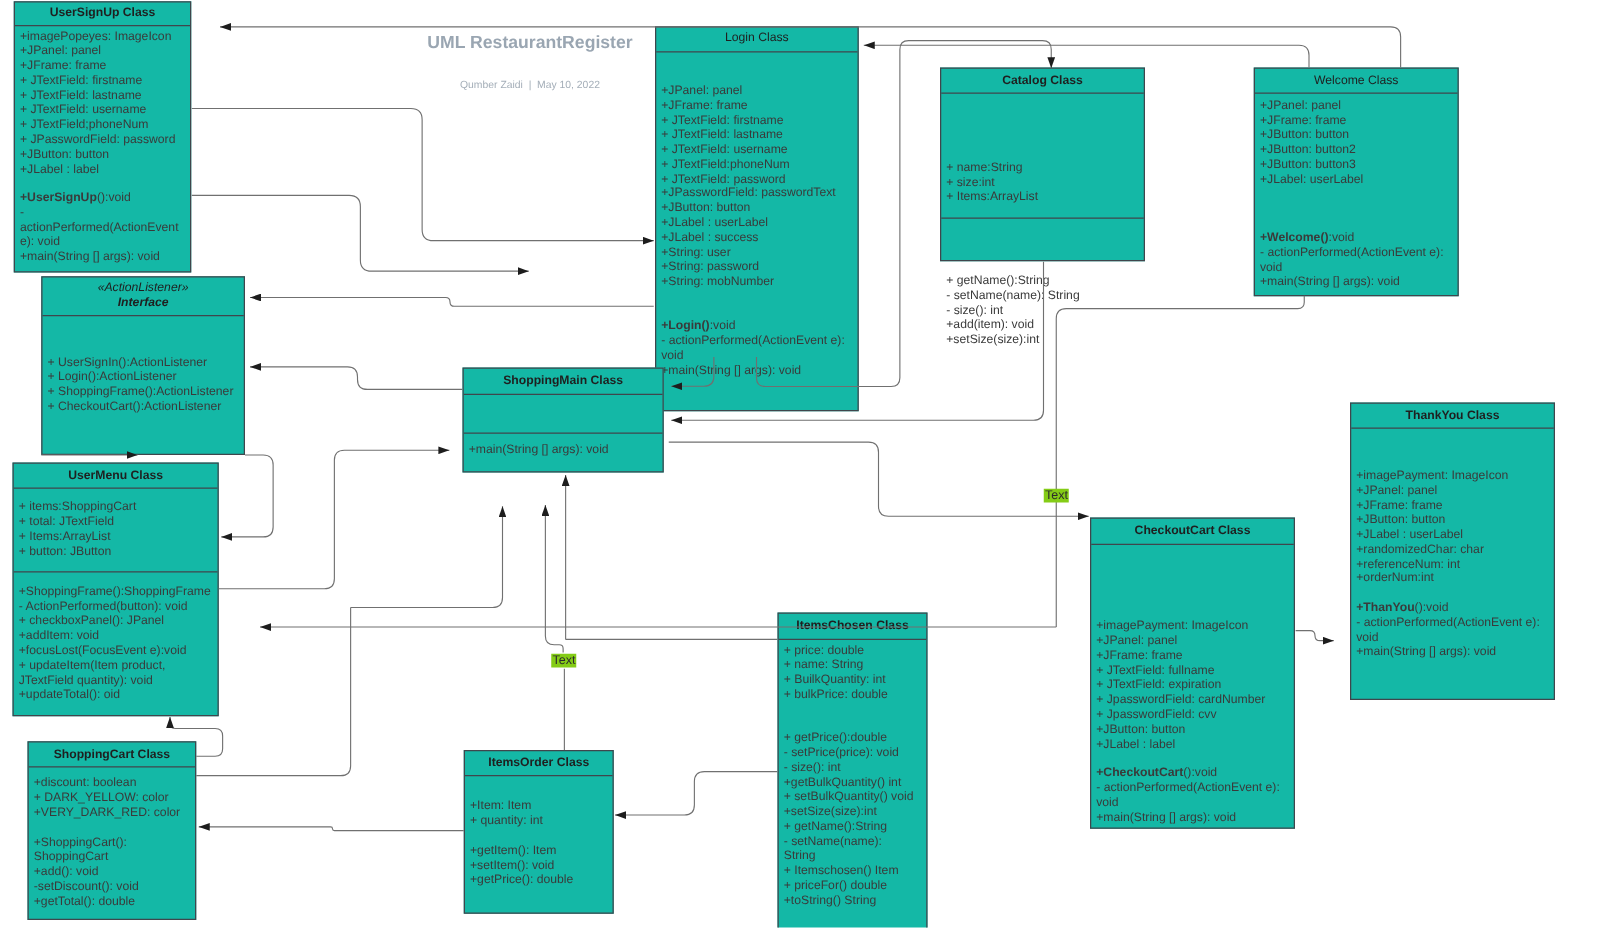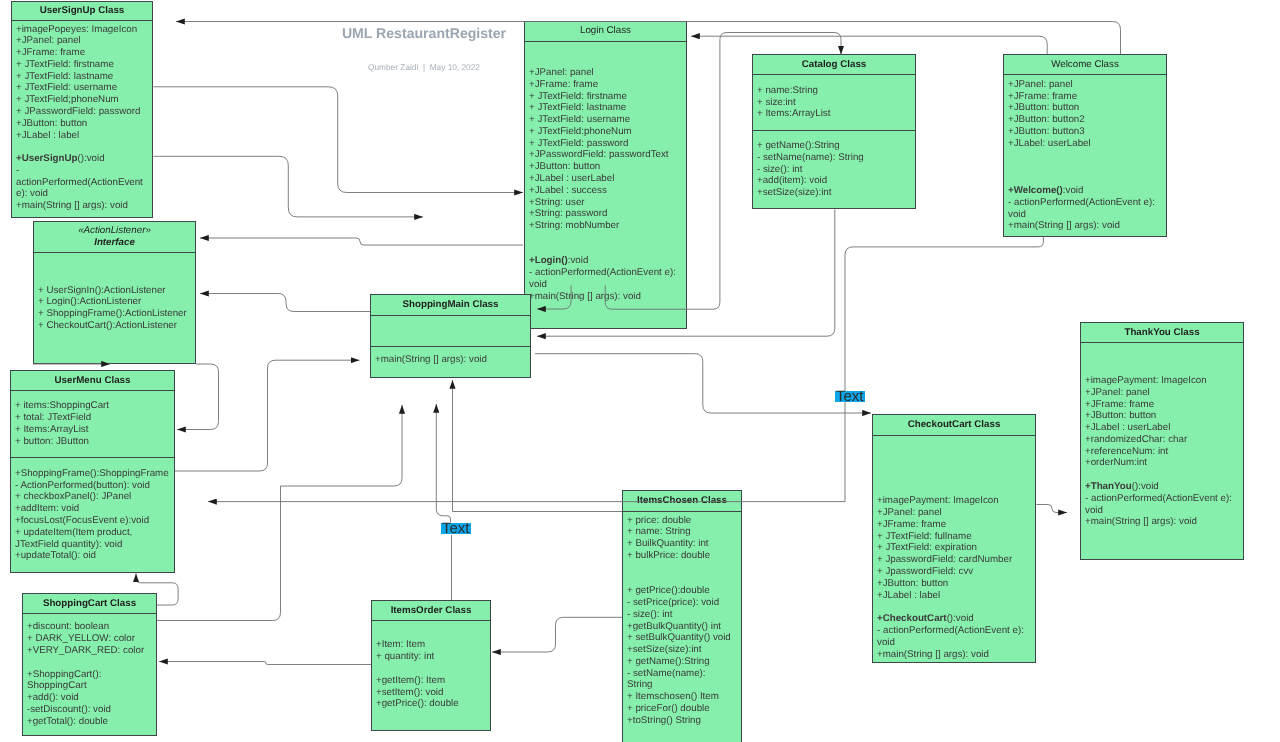--- a/index.html
+++ b/index.html
@@ -2,37 +2,37 @@
 <html><head>
 <meta charset="utf-8">
 <title>UML RestaurantRegister</title>
 <style>
   html,body{margin:0;padding:0;background:#ffffff;}
   body{width:1280px;height:742px;font-family:"Liberation Sans",sans-serif;overflow:hidden;
        -webkit-font-smoothing:antialiased;text-rendering:geometricPrecision;}
   #canvas{position:relative;width:1280px;height:742px;background:#ffffff;}
   svg#wires{position:absolute;left:0;top:0;width:1280px;height:742px;z-index:5;pointer-events:none;}
   .wire{fill:none;stroke:#707070;stroke-width:0.9;}
-  .box{position:absolute;box-sizing:border-box;border:1.3px solid #3f464c;background:#86efac;
+  .box{position:absolute;box-sizing:border-box;border:1.3px solid #3f464c;background:#14b8a6;
        display:flex;flex-direction:column;z-index:2;}
   .title{box-sizing:border-box;text-align:center;font-size:9.75px;color:#1f1f1f;
          border-bottom:1.3px solid #3f464c;display:flex;flex-direction:column;align-items:center;
          justify-content:center;flex:none;line-height:11.6px;}
   .title.b{font-weight:bold;}
   .title .b2{font-weight:bold;}
   .sect{box-sizing:border-box;padding:0 4px;font-size:9.75px;line-height:11.78px;color:#3a3a3a;
         flex:none;display:flex;flex-direction:column;justify-content:center;}
   .sect.grow{flex:1 1 auto;}
   .sect.bd{border-bottom:1.3px solid #3f464c;}
   .sect > div{white-space:pre;min-height:11.78px;}
   .hdr{position:absolute;color:#9aa6b2;text-align:center;left:324px;top:25px;width:200px;}
   .hdr-title{font-size:14.1px;font-weight:bold;white-space:nowrap;}
   .hdr-sub{font-size:8.3px;white-space:pre;color:#a4aeb8;margin-top:21px;}
-  .elbl{position:absolute;font-size:15px;line-height:11px;color:#2b2b2b;z-index:8;
-        background:#0ea5e9;padding:0 1px;}
+  .elbl{position:absolute;font-size:10px;line-height:11px;color:#2b2b2b;z-index:8;
+        background:#84cc16;padding:0 1px;}
 </style>
 </head>
 <body>
 
 <div id="canvas">
 
   <div class="hdr">
     <div class="hdr-title">UML RestaurantRegister</div>
     <div class="hdr-sub">Qumber Zaidi  |  May 10, 2022</div>
   </div>
@@ -76,21 +76,21 @@
       <div>+String: password</div>
       <div>+String: mobNumber</div>
       <div>&nbsp;</div>
       <div>&nbsp;</div>
       <div><b>+Login()</b>:void</div>
       <div>- actionPerformed(ActionEvent e):</div>
       <div>void</div>
       <div>+main(String [] args): void</div>
     </div>
   </div>
-  <div class="box" style="left:752px;top:54px;width:164px;height:155px;">
+  <div class="box" style="left:752px;top:54px;width:164px;height:155px;gap:44px;">
     <div class="title b" style="height:20px;">Catalog Class</div>
     <div class="sect bd" style="height:56px;">
       <div>+ name:String</div>
       <div>+ size:int</div>
       <div>+ Items:ArrayList</div>
     </div>
     <div class="sect grow">
       <div>+ getName():String</div>
       <div>- setName(name): String</div>
       <div>- size(): int</div>

